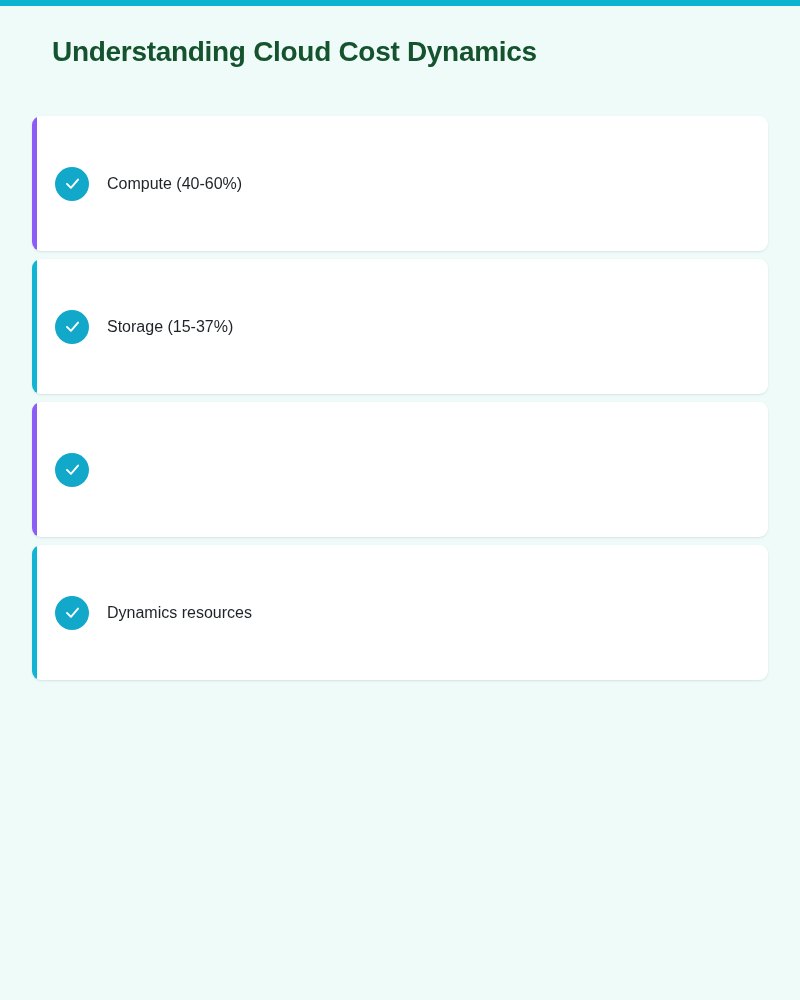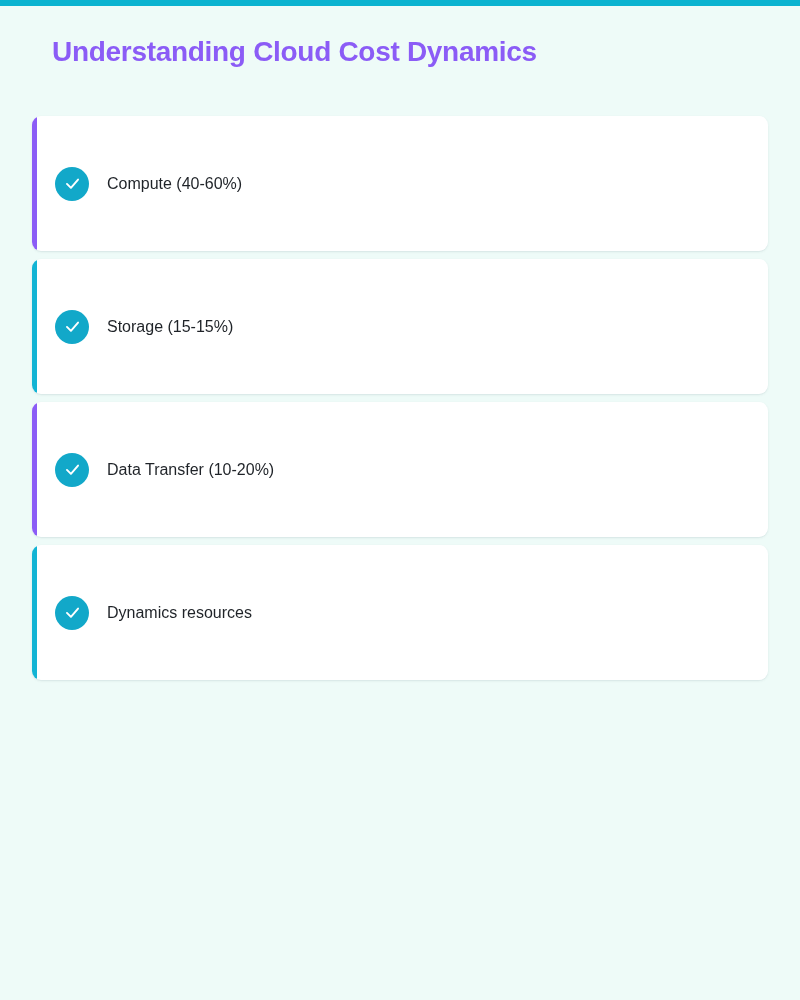--- a/index.html
+++ b/index.html
@@ -24,21 +24,21 @@
     height: 6px;
     background: #0bb3d0;
   }
 
   #page-title {
     position: absolute;
     left: 52px;
     top: 31px;
     font-size: 28px;
     font-weight: bold;
-    color: #8b5cf6;
+    color: #14532d;
     letter-spacing: -0.3px;
     line-height: 42px;
     white-space: nowrap;
   }
 
   #card-list {
     position: absolute;
     left: 32px;
     top: 116px;
     width: 736px;
@@ -116,30 +116,29 @@
       </div>
       <span class="card-label">Compute (40-60%)</span>
     </div>
     <div class="card">
       <div class="card-accent teal"></div>
       <div class="check-badge">
         <svg viewBox="0 0 24 24">
           <path d="M5 12.5 L10 17.5 L19 7" fill="none" stroke="#ffffff" stroke-width="2.4" stroke-linecap="round" stroke-linejoin="round"></path>
         </svg>
       </div>
-      <span class="card-label">Storage (15-15%)</span>
+      <span class="card-label">Storage (15-37%)</span>
     </div>
     <div class="card">
       <div class="card-accent purple"></div>
       <div class="check-badge">
         <svg viewBox="0 0 24 24">
           <path d="M5 12.5 L10 17.5 L19 7" fill="none" stroke="#ffffff" stroke-width="2.4" stroke-linecap="round" stroke-linejoin="round"></path>
         </svg>
       </div>
-      <span class="card-label">Data Transfer (10-20%)</span>
     </div>
     <div class="card">
       <div class="card-accent teal"></div>
       <div class="check-badge">
         <svg viewBox="0 0 24 24">
           <path d="M5 12.5 L10 17.5 L19 7" fill="none" stroke="#ffffff" stroke-width="2.4" stroke-linecap="round" stroke-linejoin="round"></path>
         </svg>
       </div>
       <span class="card-label">Dynamics resources</span>
     </div>

